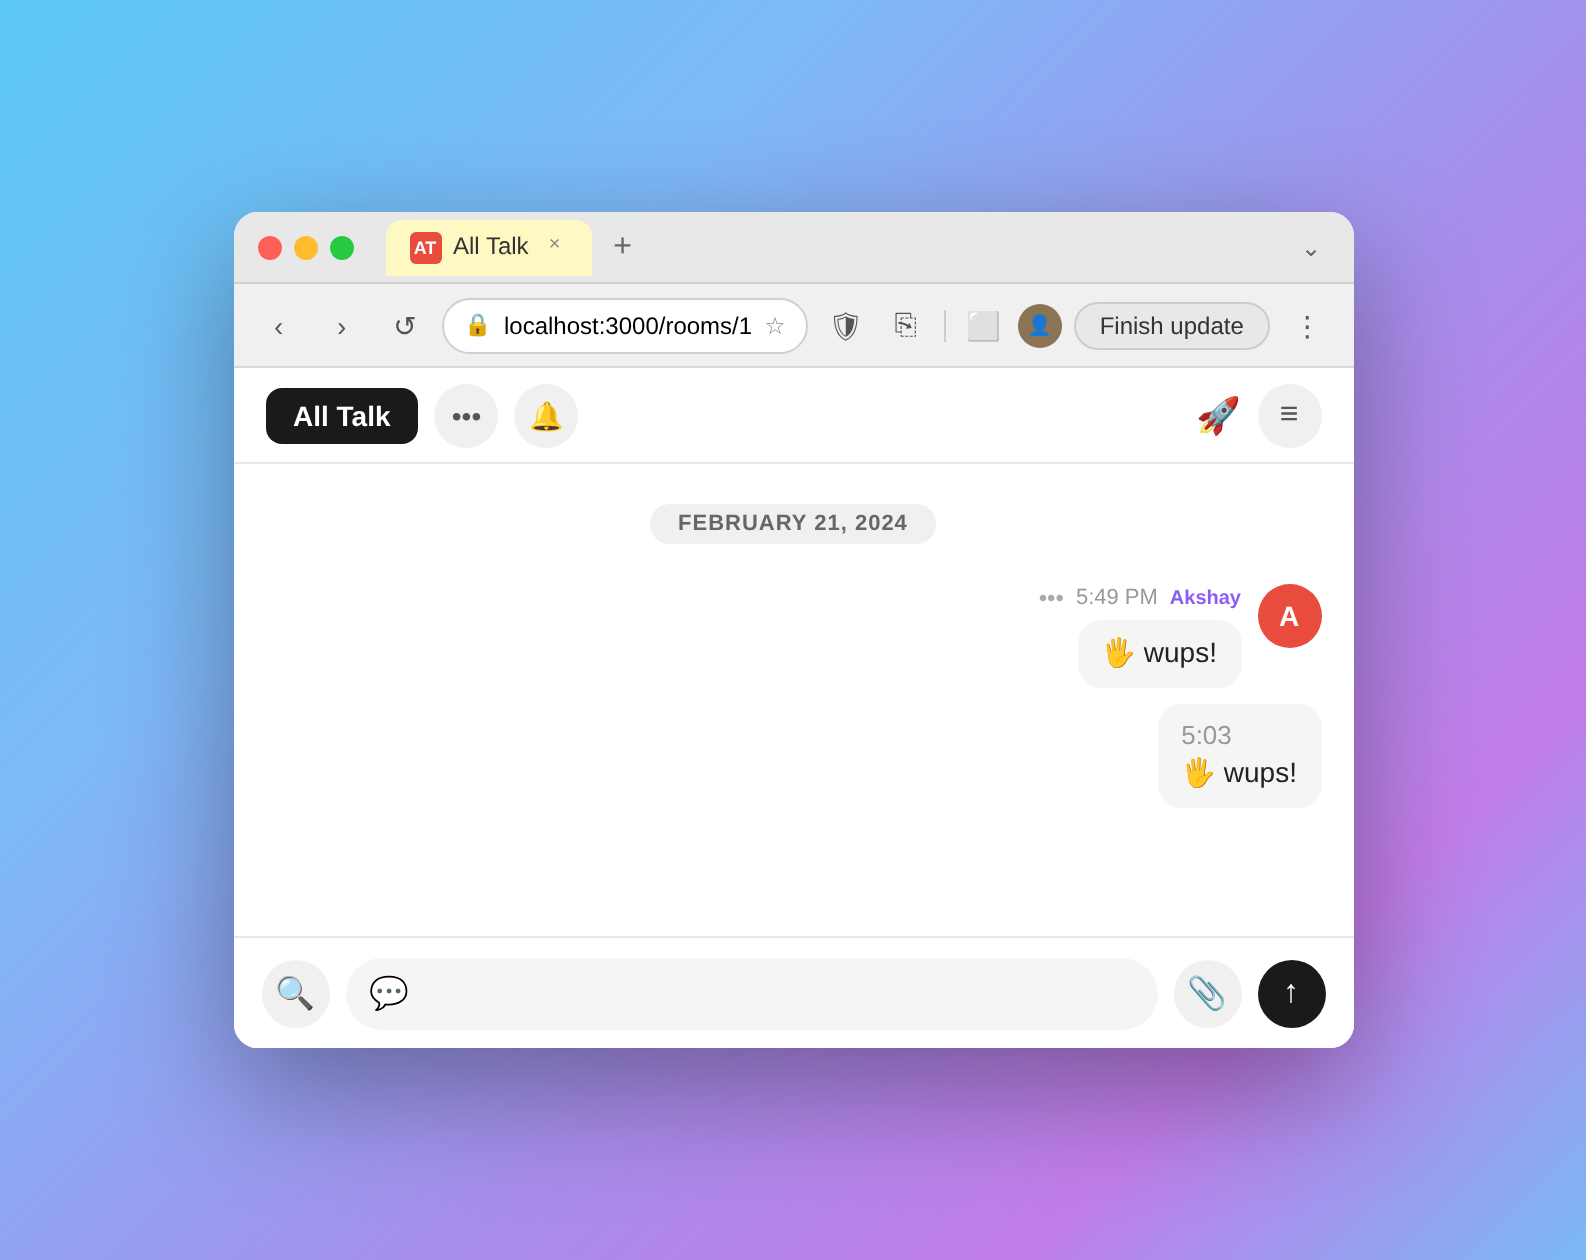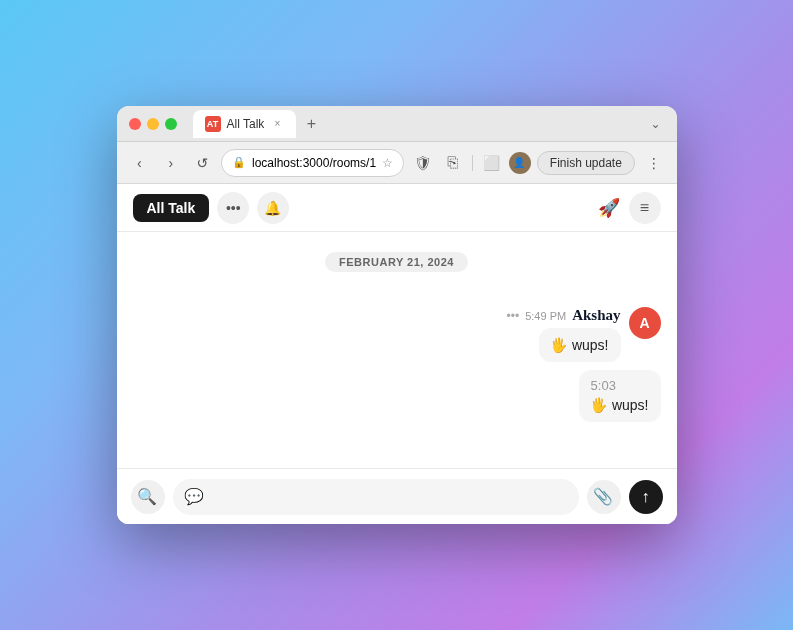--- a/index.html
+++ b/index.html
@@ -65,25 +65,24 @@
 
     .tab-area {
       display: flex;
       align-items: center;
       flex: 1;
       gap: 4px;
       margin-left: 8px;
     }
 
     .tab {
-      background: #ffffff;
+      background: #fef9c3;
       border-radius: 8px 8px 0 0;
       padding: 6px 12px;
       display: flex;
-      align-items: center;
       gap: 6px;
       font-size: 12px;
       color: #333;
       height: 28px;
     }
 
     .tab-close {
       width: 14px;
       height: 14px;
       border-radius: 50%;
@@ -294,21 +293,21 @@
       color: #555;
     }
 
     
     .messages-area {
       flex: 1;
       padding: 12px 16px;
       overflow-y: auto;
       display: flex;
       flex-direction: column;
-      gap: 19px;
+      gap: 4px;
     }
 
     .date-divider {
       display: flex;
       align-items: center;
       justify-content: center;
       margin: 8px 0;
     }
 
     .date-pill {
@@ -341,24 +340,23 @@
       color: #aaa;
       cursor: pointer;
     }
 
     .msg-time {
       font-size: 11px;
       color: #999;
     }
 
     .msg-author {
-      font-size: 15px;
+      font-size: 10px;
       font-weight: 600;
-      color: #0f172a;
-      font-family: Liberation Serif, serif;
+      color: #8b5cf6;
     }
 
     .user-avatar {
       width: 32px;
       height: 32px;
       border-radius: 50%;
       background: #e74c3c;
       display: flex;
       align-items: center;
       justify-content: center;

